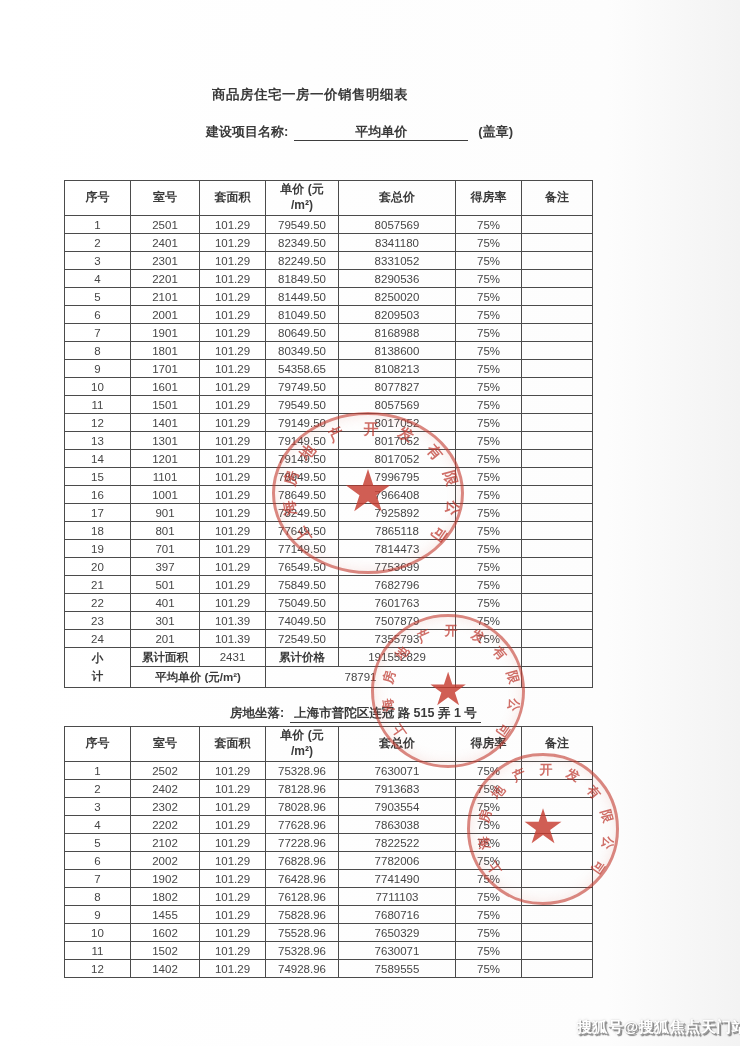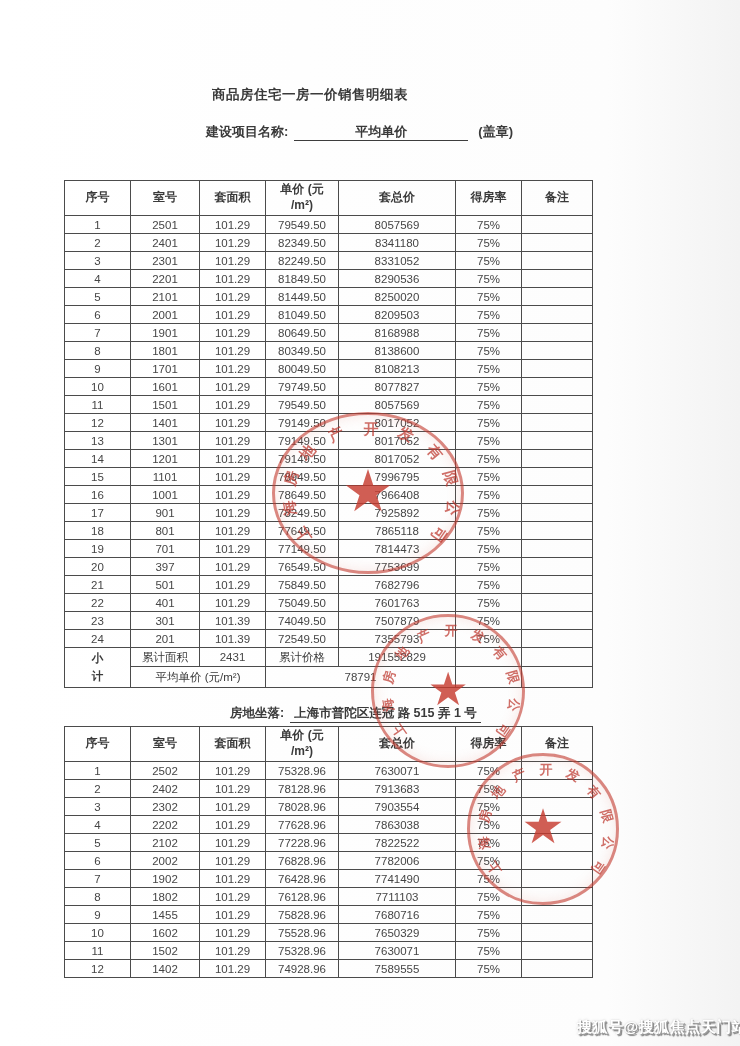--- a/index.html
+++ b/index.html
@@ -37,21 +37,21 @@
     padding:0;overflow:hidden;
   }
   .price-table th{
     height:34px;font-size:12px;font-weight:bold;color:#3a3a3a;
     white-space:pre-line;line-height:1.3;
   }
   .price-table tbody td{height:17px;}
   .price-table tfoot td{font-size:11.5px;}
   .sum-a td{height:18px;}
   .sum-b td{height:20px;}
-  td.b{font-weight:normal;color:#3a3a3a;}
+  td.b{font-weight:bold;color:#3a3a3a;}
   td.sum-label{font-weight:bold;white-space:pre-line;line-height:1.5;color:#3a3a3a;}
 
   .stamp{
     position:absolute;border-radius:50%;
     border:3px solid rgba(196,62,50,.62);
     filter:blur(.4px);
     box-shadow:inset 0 0 14px rgba(222,120,108,.18);
   }
   #stamp1{left:272px;top:412px;width:186px;height:156px;}
   #stamp2{left:371px;top:614px;width:148px;height:148px;}
@@ -182,21 +182,21 @@
           <td>101.29</td>
           <td>80349.50</td>
           <td>8138600</td>
           <td>75%</td>
           <td></td>
         </tr>
         <tr>
           <td>9</td>
           <td>1701</td>
           <td>101.29</td>
-          <td>80049.50</td>
+          <td>54358.65</td>
           <td>8108213</td>
           <td>75%</td>
           <td></td>
         </tr>
         <tr>
           <td>10</td>
           <td>1601</td>
           <td>101.29</td>
           <td>79749.50</td>
           <td>8077827</td>

